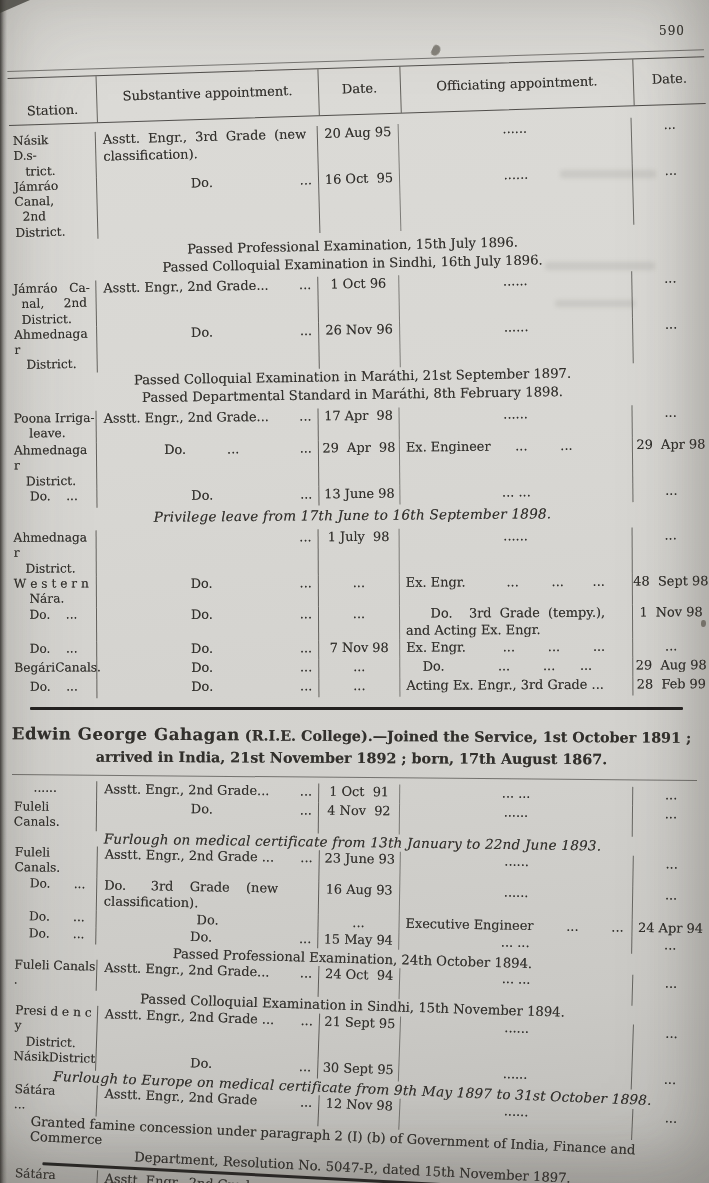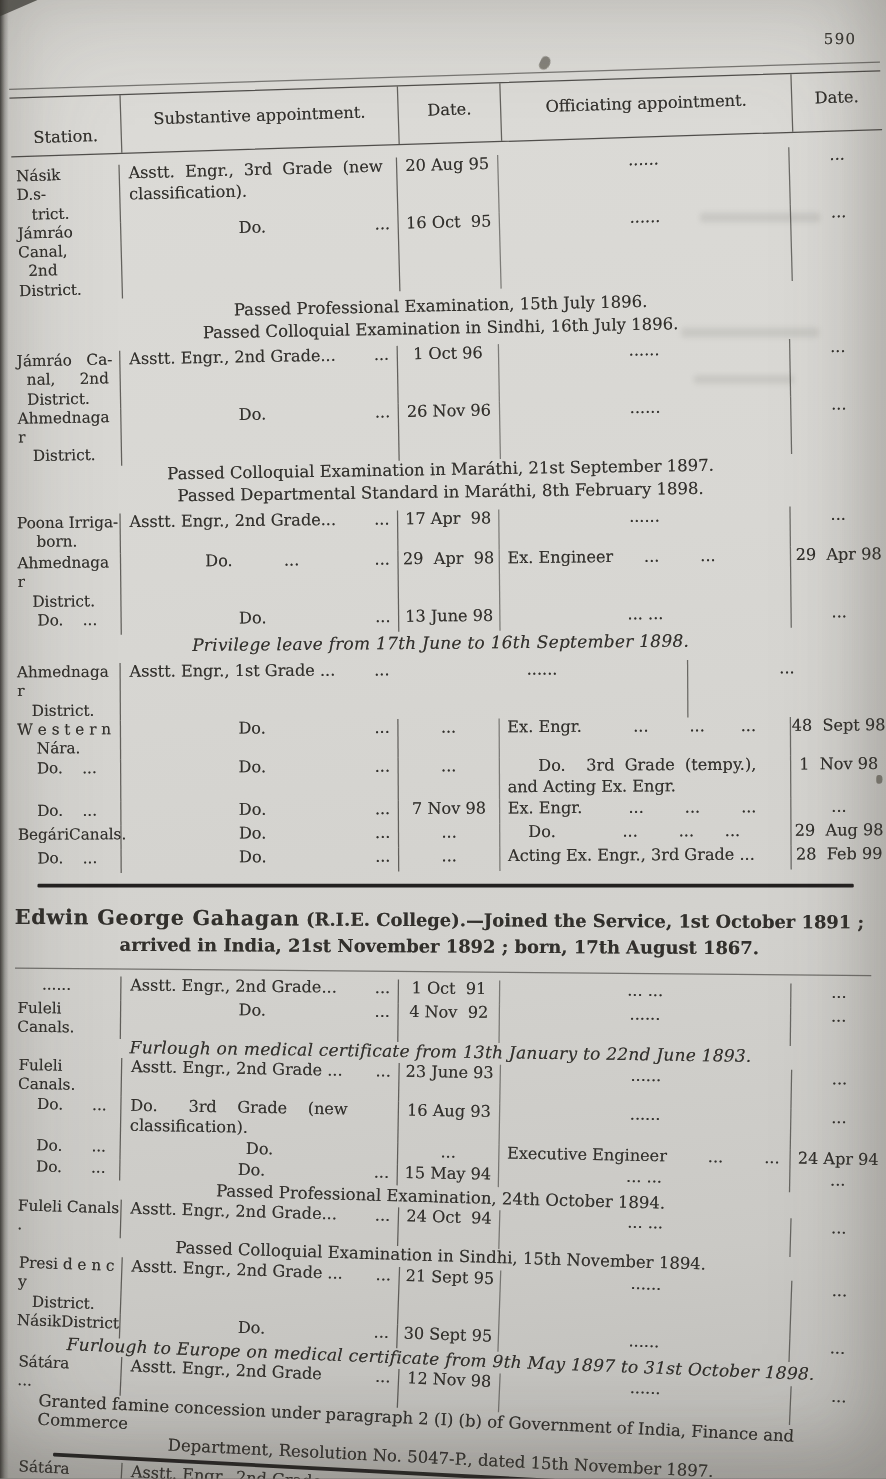--- a/index.html
+++ b/index.html
@@ -118,21 +118,21 @@
         <div class="c cdate2">...</div>
       </div>
     </div>
 
     <div class="seg note" style="transform:rotate(-0.9deg);margin-top:2px;">Passed Colloquial Examination in Maráthi, 21st September 1897.</div>
     <div class="seg note" style="transform:rotate(-0.8deg);margin-top:3px;">Passed Departmental Standard in Maráthi, 8th February 1898.</div>
 
     <div class="seg" style="transform:rotate(-0.6deg);margin-top:6px;">
       <div class="row" style="min-height:32px;">
         <div class="c cst">Poona Irriga-
-    born.</div>
+    leave.</div>
         <div class="c csub"><span class="subtxt">Asstt. Engr., 2nd Grade...</span><span class="lead">...</span></div>
         <div class="c cdate">17 Apr  98</div>
         <div class="c coff">......</div>
         <div class="c cdate2">...</div>
       </div>
       <div class="row" style="min-height:32px;">
         <div class="c cst">Ahmednaga r
    District.</div>
         <div class="c csub"><span class="subtxt ctr">Do.          ...</span><span class="lead">...</span></div>
         <div class="c cdate">29  Apr  98</div>
@@ -147,21 +147,22 @@
         <div class="c cdate2">...</div>
       </div>
     </div>
 
     <div class="seg note it" style="transform:rotate(-0.5deg);margin-top:2px;">Privilege leave from 17th June to 16th September 1898.</div>
 
     <div class="seg" style="transform:rotate(-0.3deg);margin-top:6px;">
       <div class="row" style="min-height:31px;">
         <div class="c cst">Ahmednaga r
    District.</div>
-        <div class="c csub"><span class="subtxt">Asstt. Engr., 1st Grade ...</span><span class="lead">...</span></div>
+        <div class="c csub"><span class="lead">...</span></div>
+        <div class="c cdate">1 July  98</div>
         <div class="c coff">......</div>
         <div class="c cdate2">...</div>
       </div>
       <div class="row" style="min-height:31px;">
         <div class="c cst">W e s t e r n
     Nára.</div>
         <div class="c csub"><span class="subtxt ctr">Do.</span><span class="lead">...</span></div>
         <div class="c cdate">...</div>
         <div class="c coff l">Ex. Engr.          ...        ...       ...</div>
         <div class="c cdate2">48  Sept 98</div>

